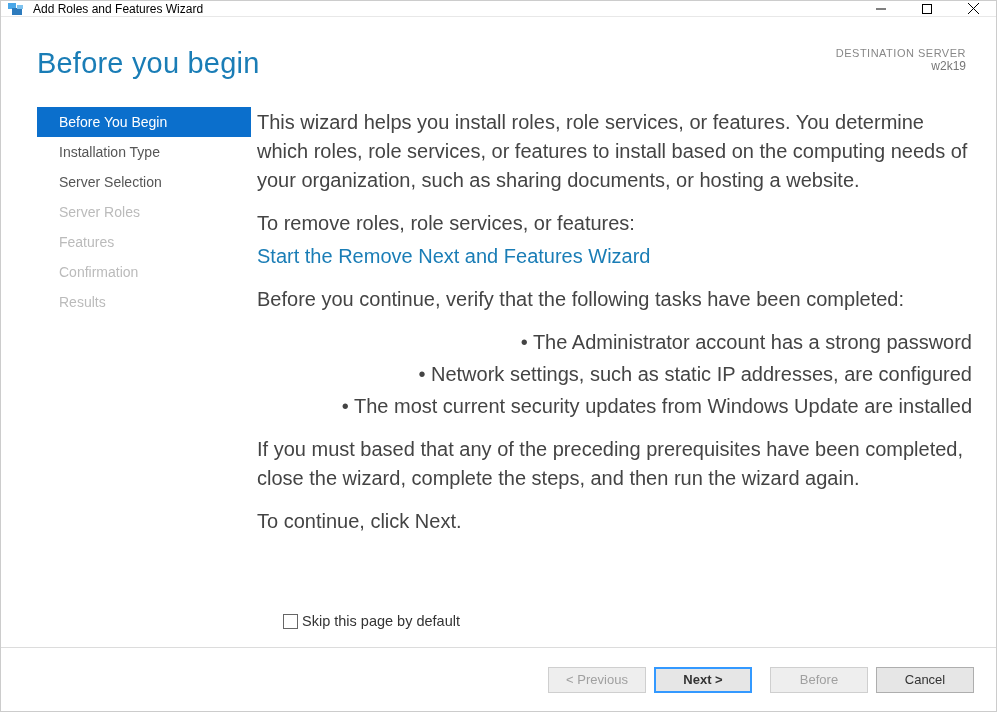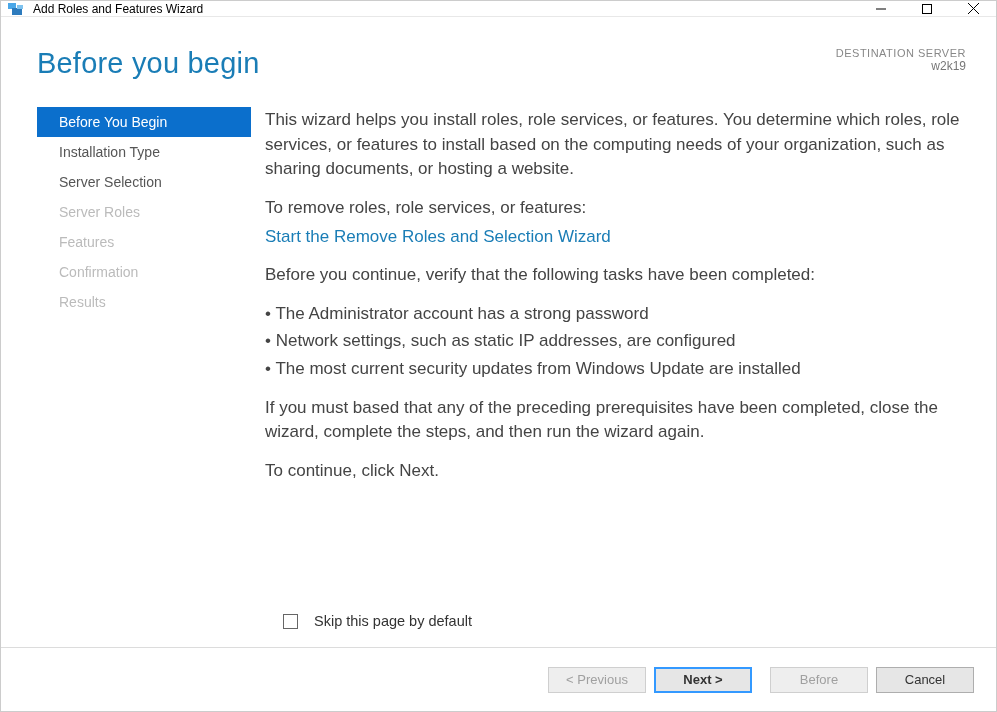--- a/index.html
+++ b/index.html
@@ -63,33 +63,32 @@
       right: 100%;
       top: 0;
       border-top: 16px solid transparent;
       border-bottom: 16px solid transparent;
       border-right: 0 solid #0b6fcc;
     }
     .nav-item.disabled { color: #bbb; }
     .content {
       flex: 1;
       padding: 18px 24px 0 6px;
-      font-size: 17px;
+      font-size: 20px;
       color: #444;
       line-height: 1.45;
       overflow: auto;
-      margin-left: 8px;
     }
     .content p { margin-bottom: 14px; }
     .content .link { color: #1a7db6; cursor: pointer; }
     .content ul { list-style: none; margin-bottom: 14px; }
     .content ul li::before { content: "• "; }
-    .content ul li { margin-bottom: 3px; }
+    .content ul li { margin-bottom: 3px; text-align: right; }
     .skip-row {
-      display: flex; align-items: center; gap: 16px;
+      display: flex; align-items: center; gap: 4px;
       padding: 0 0 18px 282px;
       font-size: 14.5px;
     }
     .checkbox {
       width: 15px; height: 15px; border: 1px solid #666; background: #fff;
     }
     .footer {
       height: 64px;
       border-top: 1px solid #dcdcdc;
       display: flex; align-items: center; justify-content: flex-end;
@@ -156,21 +155,21 @@
       <div class="nav-item">Server Selection</div>
       <div class="nav-item disabled">Server Roles</div>
       <div class="nav-item disabled">Features</div>
       <div class="nav-item disabled">Confirmation</div>
       <div class="nav-item disabled">Results</div>
     </div>
 
     <div class="content">
       <p>This wizard helps you install roles, role services, or features. You determine which roles, role services, or features to install based on the computing needs of your organization, such as sharing documents, or hosting a website.</p>
       <p style="margin-bottom:4px;">To remove roles, role services, or features:</p>
-      <p><span class="link">Start the Remove Roles and Selection Wizard</span></p>
+      <p><span class="link">Start the Remove Next and Features Wizard</span></p>
       <p>Before you continue, verify that the following tasks have been completed:</p>
       <ul>
         <li>The Administrator account has a strong password</li>
         <li>Network settings, such as static IP addresses, are configured</li>
         <li>The most current security updates from Windows Update are installed</li>
       </ul>
       <p>If you must based that any of the preceding prerequisites have been completed, close the wizard, complete the steps, and then run the wizard again.</p>
       <p>To continue, click Next.</p>
     </div>
   </div>

